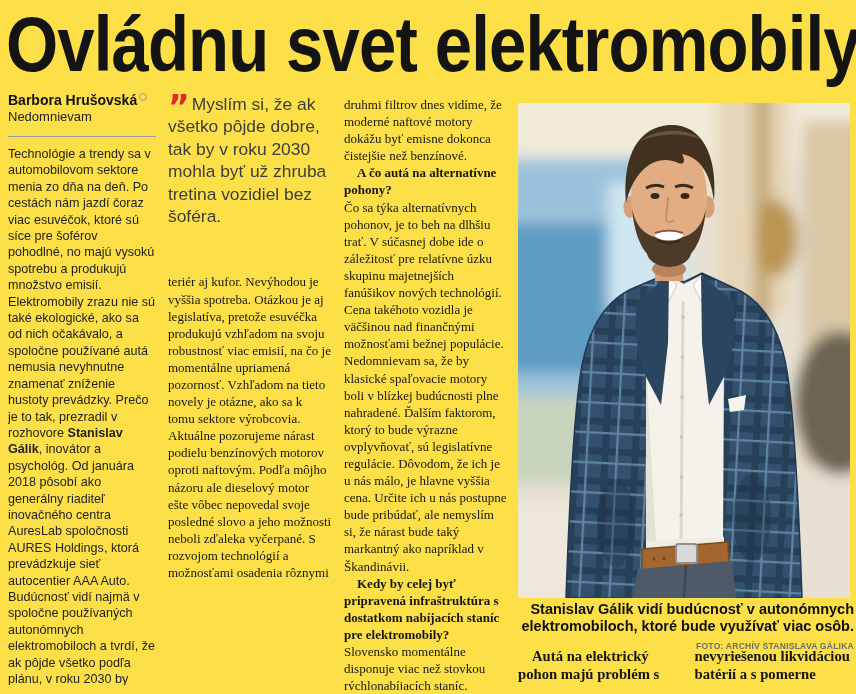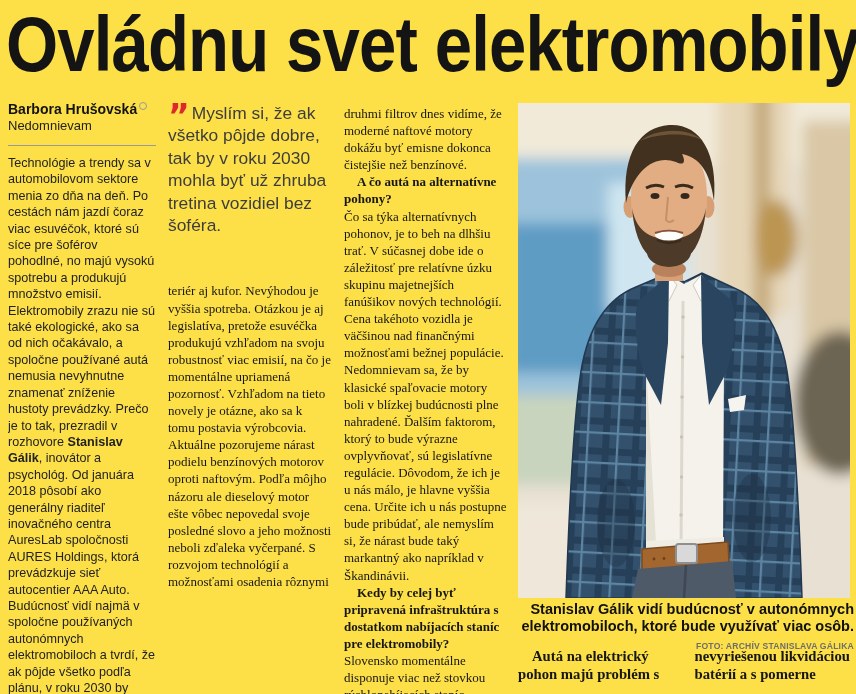--- a/index.html
+++ b/index.html
@@ -1,21 +1,21 @@
 <!DOCTYPE html>
 <html lang="sk"><head>
 <meta charset="utf-8">
 <style>
   html,body{margin:0;padding:0;background:#ffffff;}
   .page{position:relative;width:856px;height:694px;background:#fde047;overflow:hidden;
         font-family:"Liberation Sans",sans-serif;color:#1a1a1a;}
   .headline{position:absolute;left:6px;top:0px;margin:0;font-size:78px;font-weight:800;
         letter-spacing:-1px;white-space:nowrap;color:#141414;
         transform:scaleX(0.86);transform-origin:0 0;line-height:88px;}
-  .col{position:absolute;top:100px;height:594px;overflow:hidden;}
+  .col{position:absolute;top:91px;height:594px;overflow:hidden;}
   .col1{left:8px;width:148px;}
   .col2{left:168px;width:164px;}
   .col3{left:344px;width:163px;}
   .author{font-weight:bold;font-size:14px;line-height:17px;color:#121212;}
   .badge{display:inline-block;width:6px;height:6px;border:1px solid #9a9a9a;border-radius:50%;
         vertical-align:4px;margin-left:2px;}
   .loc{font-size:13px;line-height:16px;color:#222;}
   .rule{border:0;border-top:1px solid #9a9a9a;margin:11px 0 9px;}
   .sans{font-size:12.6px;line-height:16.4px;color:#222222;}
   .serif{font-family:"Liberation Serif","DejaVu Serif",serif;font-size:13px;line-height:17.1px;color:#161616;}
@@ -44,21 +44,21 @@
       <span class="author">Barbora Hrušovská</span><span class="badge"></span>
       <div class="loc">Nedomnievam</div>
     </div>
     <hr class="rule">
     <p class="sans"><span>Technológie a trendy sa v automobilovom sektore menia zo dňa na deň. Po cestách nám jazdí čoraz viac esuvéčok, ktoré sú síce pre šoférov pohodlné, no majú vysokú spotrebu a produkujú množstvo emisií. Elektromobily zrazu nie sú také ekologické, ako sa od nich očakávalo, a spoločne používané autá nemusia nevyhnutne znamenať zníženie hustoty prevádzky. Prečo je to tak, prezradil v rozhovore </span><b>Stanislav Gálik</b><span>, inovátor a psychológ. Od januára 2018 pôsobí ako generálny riaditeľ inovačného centra AuresLab spoločnosti AURES Holdings, ktorá prevádzkuje sieť autocentier AAA Auto. Budúcnosť vidí najmä v spoločne používaných autonómnych elektromobiloch a tvrdí, že ak pôjde všetko podľa plánu, v roku 2030 by mohla byť už zhruba tretina vozidiel bez šoféra.</span></p>
 
   </div>
 
   <div class="col col2">
     <p class="quote"><span class="qmark">”</span><span>Myslím si, že ak všetko pôjde dobre, tak by v roku 2030 mohla byť už zhruba tretina vozidiel bez šoféra.</span></p>
-    <p class="serif">teriér aj kufor. Nevýhodou je vyššia spotreba. Otázkou je aj legislatíva, pretože esuvéčka produkujú vzhľadom na svoju robustnosť viac emisií, na čo je momentálne upriamená pozornosť. Vzhľadom na tieto novely je otázne, ako sa k tomu postavia výrobcovia.</p>
+    <p class="serif">teriér aj kufor. Nevýhodou je vyššia spotreba. Otázkou je aj legislatíva, pretože esuvéčka produkujú vzhľadom na svoju robustnosť viac emisií, na čo je momentálne upriamená pozornosť. Vzhľadom na tieto novely je otázne, ako sa k tomu sektore výrobcovia.</p>
     <p class="serif">Aktuálne pozorujeme nárast podielu benzínových motorov oproti naftovým. Podľa môjho názoru ale dieselový motor ešte vôbec nepovedal svoje posledné slovo a jeho možnosti neboli zďaleka vyčerpané. S rozvojom technológií a možnosťami osadenia rôznymi</p>
   </div>
 
   <div class="col col3" style="padding-top:5px;">
     <p class="serif">druhmi filtrov dnes vidíme, že moderné naftové motory dokážu byť emisne dokonca čistejšie než benzínové.</p>
     <p class="serif q">A čo autá na alternatívne pohony?</p>
     <p class="serif">Čo sa týka alternatívnych pohonov, je to beh na dlhšiu trať. V súčasnej dobe ide o záležitosť pre relatívne úzku skupinu majetnejších fanúšikov nových technológií. Cena takéhoto vozidla je väčšinou nad finančnými možnosťami bežnej populácie. Nedomnievam sa, že by klasické spaľovacie motory boli v blízkej budúcnosti plne nahradené. Ďalším faktorom, ktorý to bude výrazne ovplyvňovať, sú legislatívne regulácie. Dôvodom, že ich je u nás málo, je hlavne vyššia cena. Určite ich u nás postupne bude pribúdať, ale nemyslím si, že nárast bude taký markantný ako napríklad v Škandinávii.</p>
     <p class="serif q">Kedy by celej byť pripravená infraštruktúra s dostatkom nabíjacích staníc pre elektromobily?</p>
     <p class="serif">Slovensko momentálne disponuje viac než stovkou rýchlonabíjacích staníc. Pokrytie je dobré na celej trase D1 od česko-slovenských hraníc až po Košice, či už cez Žilinu, alebo Banskú Bystricu. Slabšie pokrytie je na juhu Slovenska, ale dá sa predpokladať, že aj na tejto trase sa bude v blízkej dobe pracovať.</p>
   </div>

